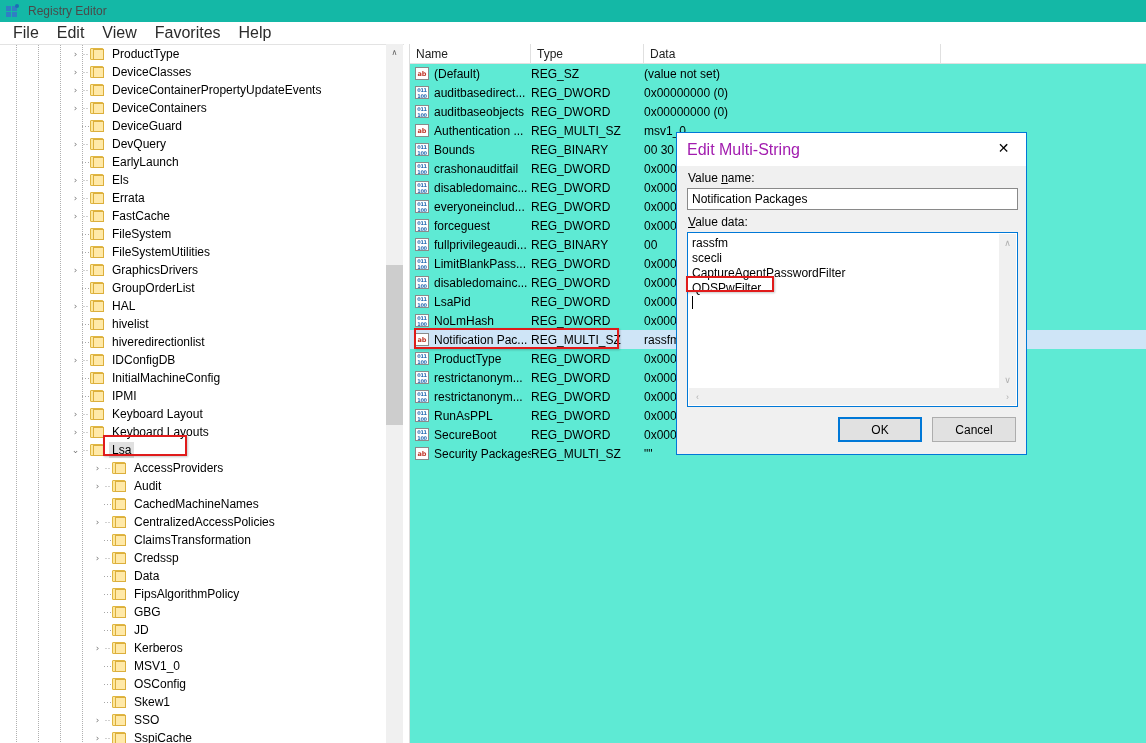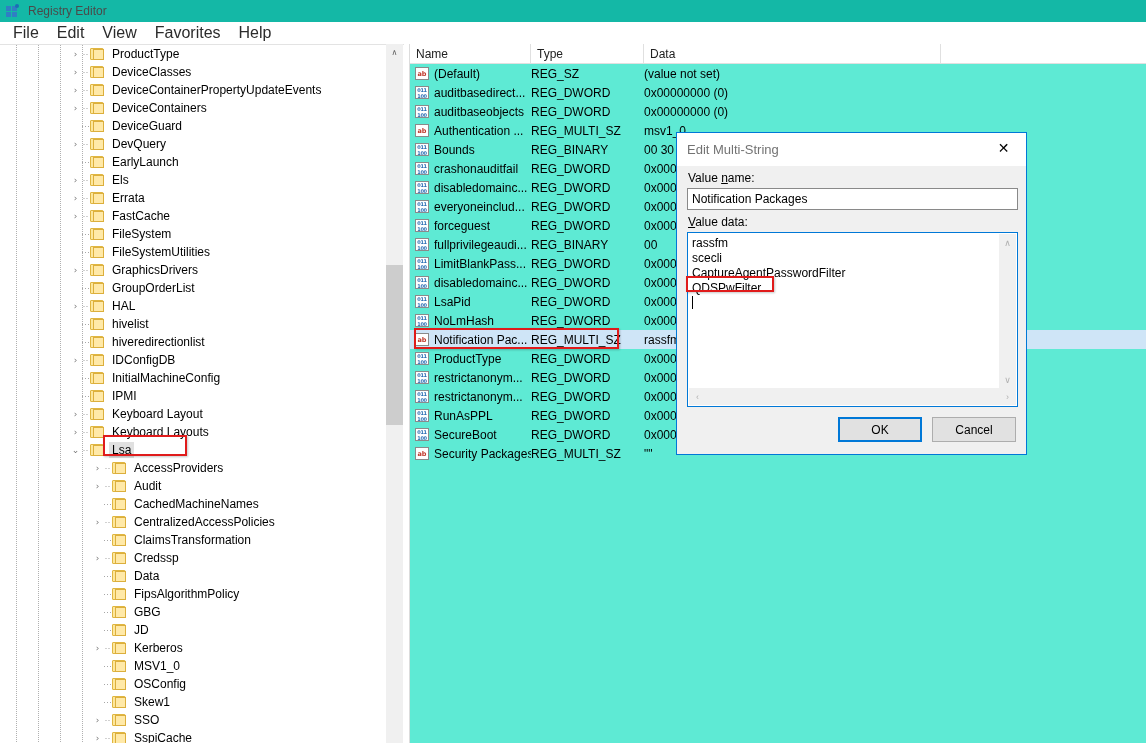--- a/index.html
+++ b/index.html
@@ -148,21 +148,21 @@
   
   .dialog {
     position:absolute; left:676px; top:132px; width:351px; height:323px;
     background:#f0f0f0; border:1px solid #0078d7;
     box-shadow:0 0 0 0 rgba(0,0,0,0);
   }
   .dlg-titlebar {
     height:33px; background:#ffffff; display:flex; align-items:center;
     padding-left:10px; position:relative;
   }
-  .dlg-title { font-size:13px; color:#737373; }
+  .dlg-title { font-size:16px; color:#a21caf; }
   .dlg-close {
     position:absolute; right:0; top:0; width:45px; height:30px;
     display:flex; align-items:center; justify-content:center;
     font-size:14px; color:#000; cursor:default;
   }
   .dlg-body { padding:0 10px; }
   .dlg-label { font-size:12px; color:#000; margin:5px 0 3px 1px; }
   .dlg-label u { text-decoration:underline; }
   .value-name-input {
     width:331px; height:22px; background:#ffffff;

